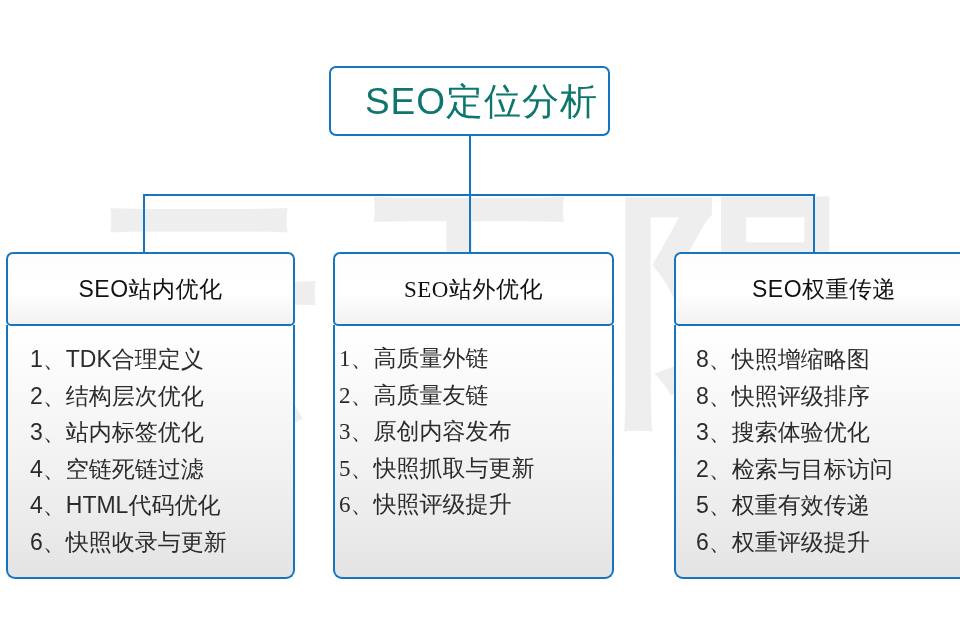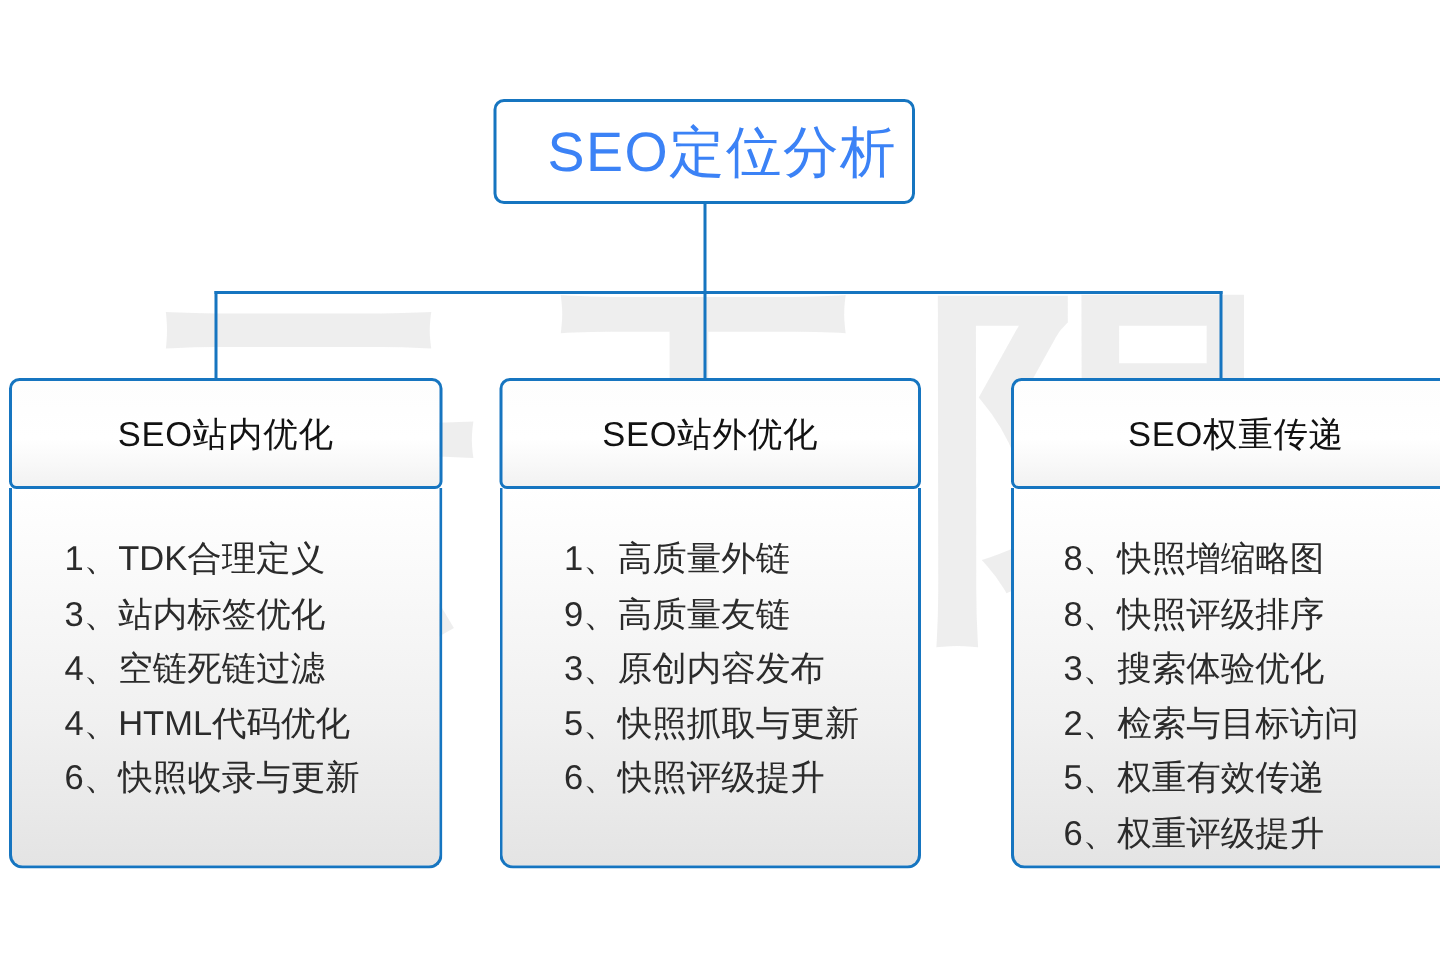--- a/index.html
+++ b/index.html
@@ -66,34 +66,34 @@
     left: 329px;
     top: 66px;
     width: 281px;
     height: 70px;
     display: flex;
     align-items: center;
     justify-content: center;
   }
   .root-title {
     font-size: 37px;
-    color: #3b82f6;
+    color: #0f766e;
     letter-spacing: 1px;
     line-height: 1;
     white-space: nowrap;
     margin-left: 24px;
   }
 
   .column {
     position: absolute;
     top: 252px;
     z-index: 2;
   }
   .col-1 { left: 6px;   width: 289px; }
-  .col-2 { left: 333px; width: 281px; }
+  .col-2 { left: 333px; width: 281px; font-family: Liberation Serif, serif; }
   .col-3 { left: 674px; width: 300px; }
 
   .col-head {
     box-sizing: border-box;
     border: 2px solid #1675c0;
     border-radius: 7px 7px 5px 5px;
     background: linear-gradient(to bottom, #fdfdfd 0%, #ffffff 55%, #f2f2f2 100%);
     height: 74px;
     display: flex;
     align-items: center;
@@ -117,32 +117,32 @@
     background: linear-gradient(to bottom, #ffffff 0%, #fbfbfb 18%, #f0f0f0 62%, #e4e4e4 100%);
     margin-top: -1px;
     padding: 16px 0 14px 0;
     height: 254px;
     display: flex;
     flex-direction: column;
     justify-content: flex-start;
   }
 
   .item-list {
-    margin: 13px;
+    margin: 0;
     padding: 0;
     list-style: none;
   }
   .item {
     font-size: 23px;
     color: #2b2b2b;
     line-height: 36.5px;
     white-space: nowrap;
     padding-left: 22px;
   }
-  .col-2 .item { padding-left: 28px; }
+  .col-2 .item { padding-left: 4px; }
   .col-3 .item { padding-left: 20px; }
 </style>
 </head>
 <body>
 
 <div id="canvas">
 
   <div class="watermark">云无限</div>
 
   <div class="line v" style="left:469px; top:135px; height:61px;"></div>
@@ -159,36 +159,37 @@
     <span class="root-title">SEO定位分析</span>
   </div>
 
   <div class="column col-1">
     <div class="col-head">
       <span class="col-head-title">SEO站内优化</span>
     </div>
     <div class="col-body">
       <ul class="item-list">
         <li class="item">1、TDK合理定义</li>
+        <li class="item">2、结构层次优化</li>
         <li class="item">3、站内标签优化</li>
         <li class="item">4、空链死链过滤</li>
         <li class="item">4、HTML代码优化</li>
         <li class="item">6、快照收录与更新</li>
       </ul>
     </div>
   </div>
 
   <div class="column col-2">
     <div class="col-head">
       <span class="col-head-title">SEO站外优化</span>
     </div>
     <div class="col-body">
       <ul class="item-list">
         <li class="item">1、高质量外链</li>
-        <li class="item">9、高质量友链</li>
+        <li class="item">2、高质量友链</li>
         <li class="item">3、原创内容发布</li>
         <li class="item">5、快照抓取与更新</li>
         <li class="item">6、快照评级提升</li>
       </ul>
     </div>
   </div>
 
   <div class="column col-3">
     <div class="col-head">
       <span class="col-head-title">SEO权重传递</span>

